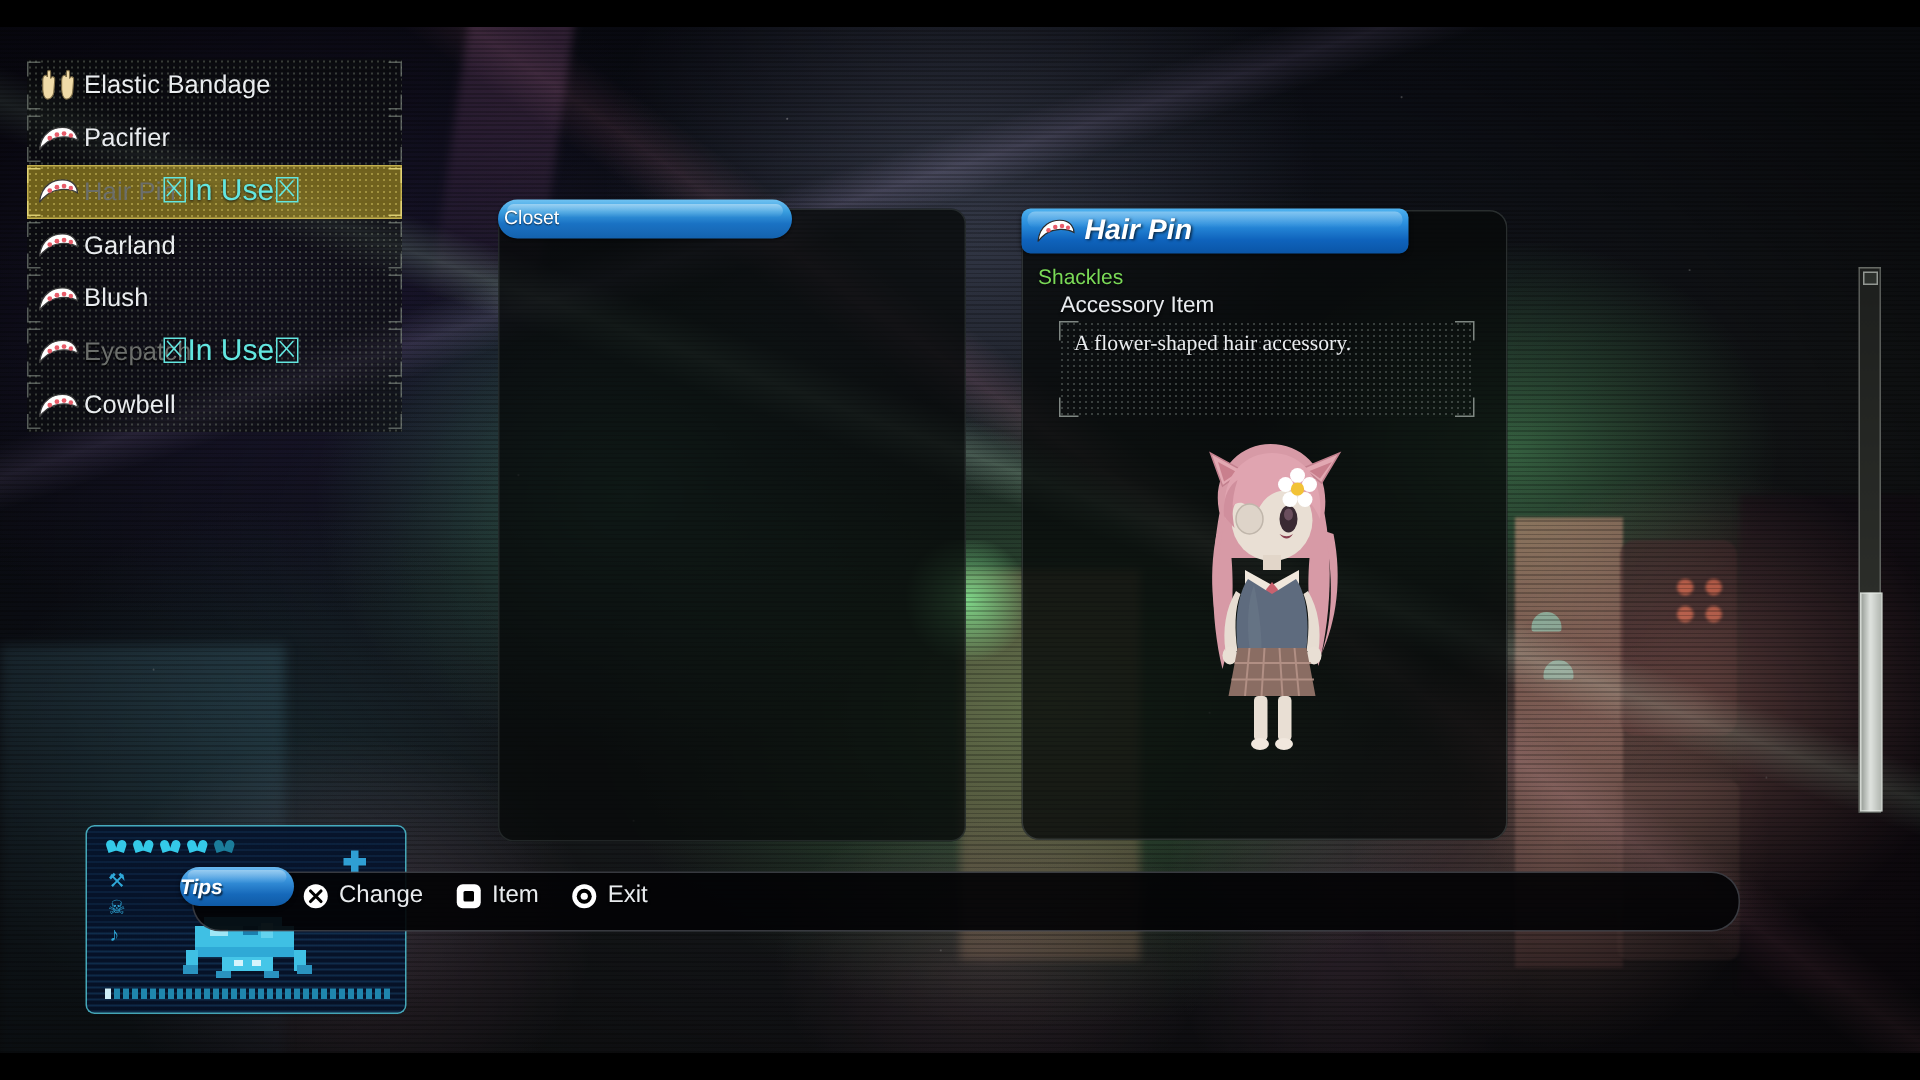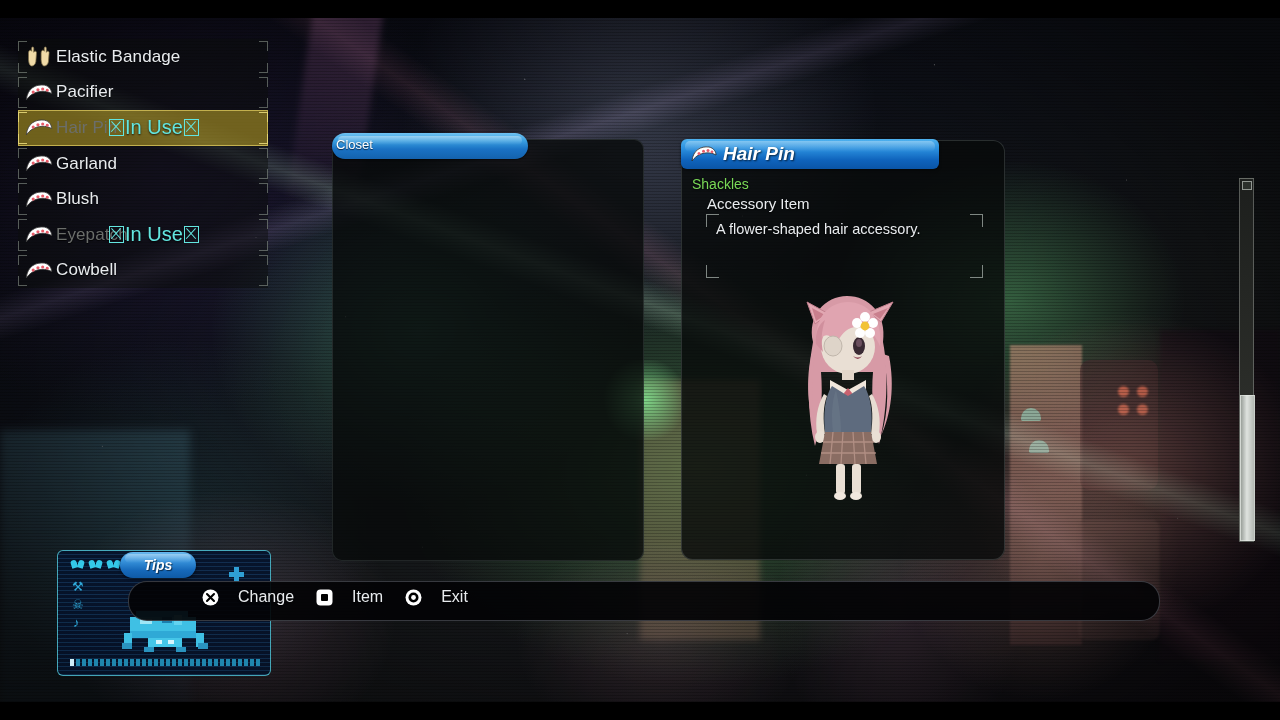--- a/index.html
+++ b/index.html
@@ -210,48 +210,49 @@
     background-size: 4px 4px;
   }
   .desc-box .bracket { position: absolute; width: 12px; height: 12px; border-color: rgba(165,175,170,0.75); border-style: solid; }
   .desc-box .bk-tl { left: 0; top: 0; border-width: 1px 0 0 1px; }
   .desc-box .bk-tr { right: 0; top: 0; border-width: 1px 1px 0 0; }
   .desc-box .bk-bl { left: 0; bottom: 0; border-width: 0 0 1px 1px; }
   .desc-box .bk-br { right: 0; bottom: 0; border-width: 0 1px 1px 0; }
   .desc-text {
     position: absolute; left: 10px; top: 7px; font-size: 14.5px; color: #e9ecef;
     text-shadow: 0 1px 2px rgba(0,0,0,0.8);
+    font-family: Liberation Serif, serif;
   }
   .char-area { position: absolute; left: 690px; top: 282px; width: 306px; height: 268px; z-index: 22; }
 
   
   .bottom-bar {
     position: absolute; left: 128px; top: 581px; width: 1030px; height: 38px;
     background: rgba(3,3,5,0.92);
     border-radius: 19px;
     border: 1px solid rgba(120,125,135,0.45);
     z-index: 25;
   }
   .tips-tab {
-    position: absolute; left: 120px; top: 552px; width: 76px; height: 26px;
+    position: absolute; left: 120px; top: 578px; width: 76px; height: 26px;
     border-radius: 13px;
     background: linear-gradient(180deg, #6ab8ee 0%, #3a95dd 32%, #1669ba 70%, #0f5aa5 100%);
     box-shadow: 0 1px 3px rgba(0,0,0,0.6);
-    z-index: 27; display: flex; align-items: center; justify-content: center;
+    z-index: 27; display: flex; align-items: center; justify-content: flex-start;
   }
   .tips-tab::after {
     content: ""; position: absolute; left: 5px; top: 2px; right: 5px; height: 9px;
     border-radius: 8px; background: linear-gradient(180deg, rgba(255,255,255,0.36), rgba(255,255,255,0));
   }
   .tips-label {
     font-size: 14px; font-style: italic; font-weight: bold; color: #fff;
     text-shadow: 1px 1px 1px rgba(0,0,0,0.6); z-index: 2; position: relative;
   }
   .cmds { position: absolute; left: 202px; top: 588px; display: flex; align-items: center; gap: 22px; z-index: 28; }
-  .cmd { display: flex; align-items: center; gap: 19px; }
+  .cmd { display: flex; align-items: center; gap: 7px; }
   .cmd-label { font-size: 16px; color: #e8ebee; text-shadow: 0 1px 2px rgba(0,0,0,0.9); }
 
   
   .hud {
     position: absolute; left: 57px; top: 550px; width: 212px; height: 124px;
     border: 1px solid rgba(90,215,230,0.75);
     border-radius: 6px;
     background:
       repeating-linear-gradient(0deg, rgba(30,90,140,0.35) 0px, rgba(30,90,140,0.35) 1px, rgba(5,18,40,0.55) 1px, rgba(5,18,40,0.55) 4px),
       linear-gradient(180deg, rgba(8,22,48,0.9), rgba(6,16,36,0.92));

